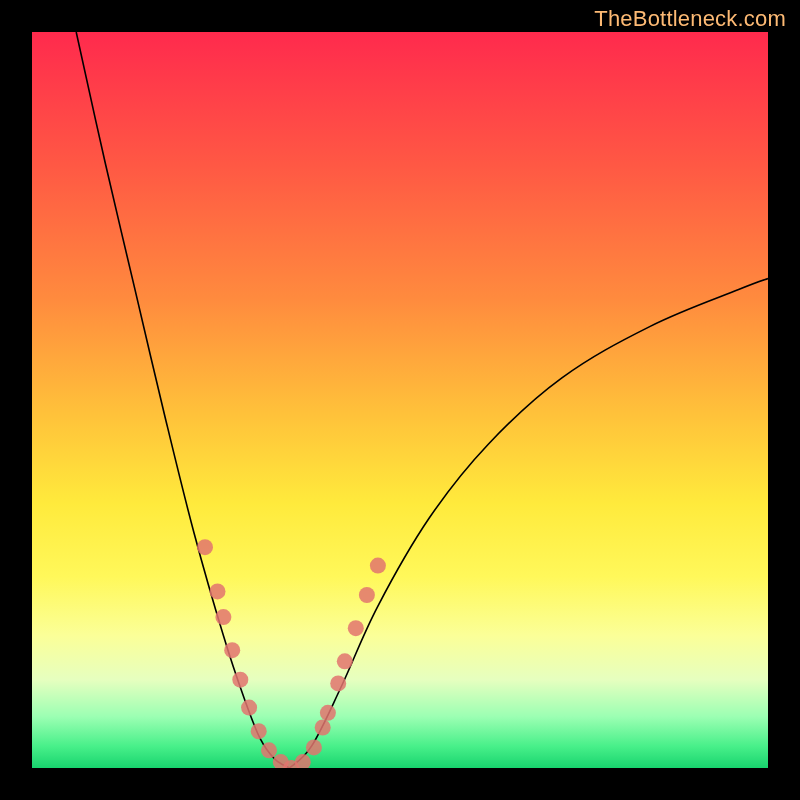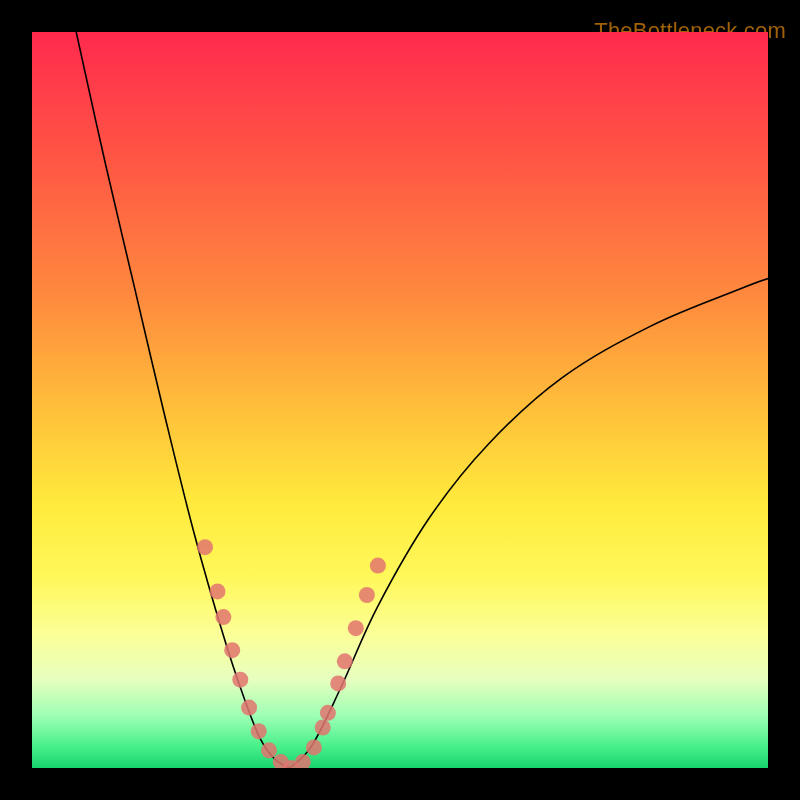--- a/index.html
+++ b/index.html
@@ -35,25 +35,25 @@
       #fff85a 74%,
       #fbff98 82%,
       #e6ffbf 88%,
       #9cffb3 93%,
       #49f08a 97%,
       #18d46e 100%
     );
   }
   .watermark {
     position: absolute;
-    top: 18px;
+    top: 6px;
     right: 14px;
     font-size: 22px;
     font-weight: 500;
-    color: #a16207;
+    color: #fdba74;
     letter-spacing: 0.2px;
   }
   svg.curve {
     position: absolute;
     top: 0;
     left: 0;
     width: 736px;
     height: 736px;
     display: block;
   }

